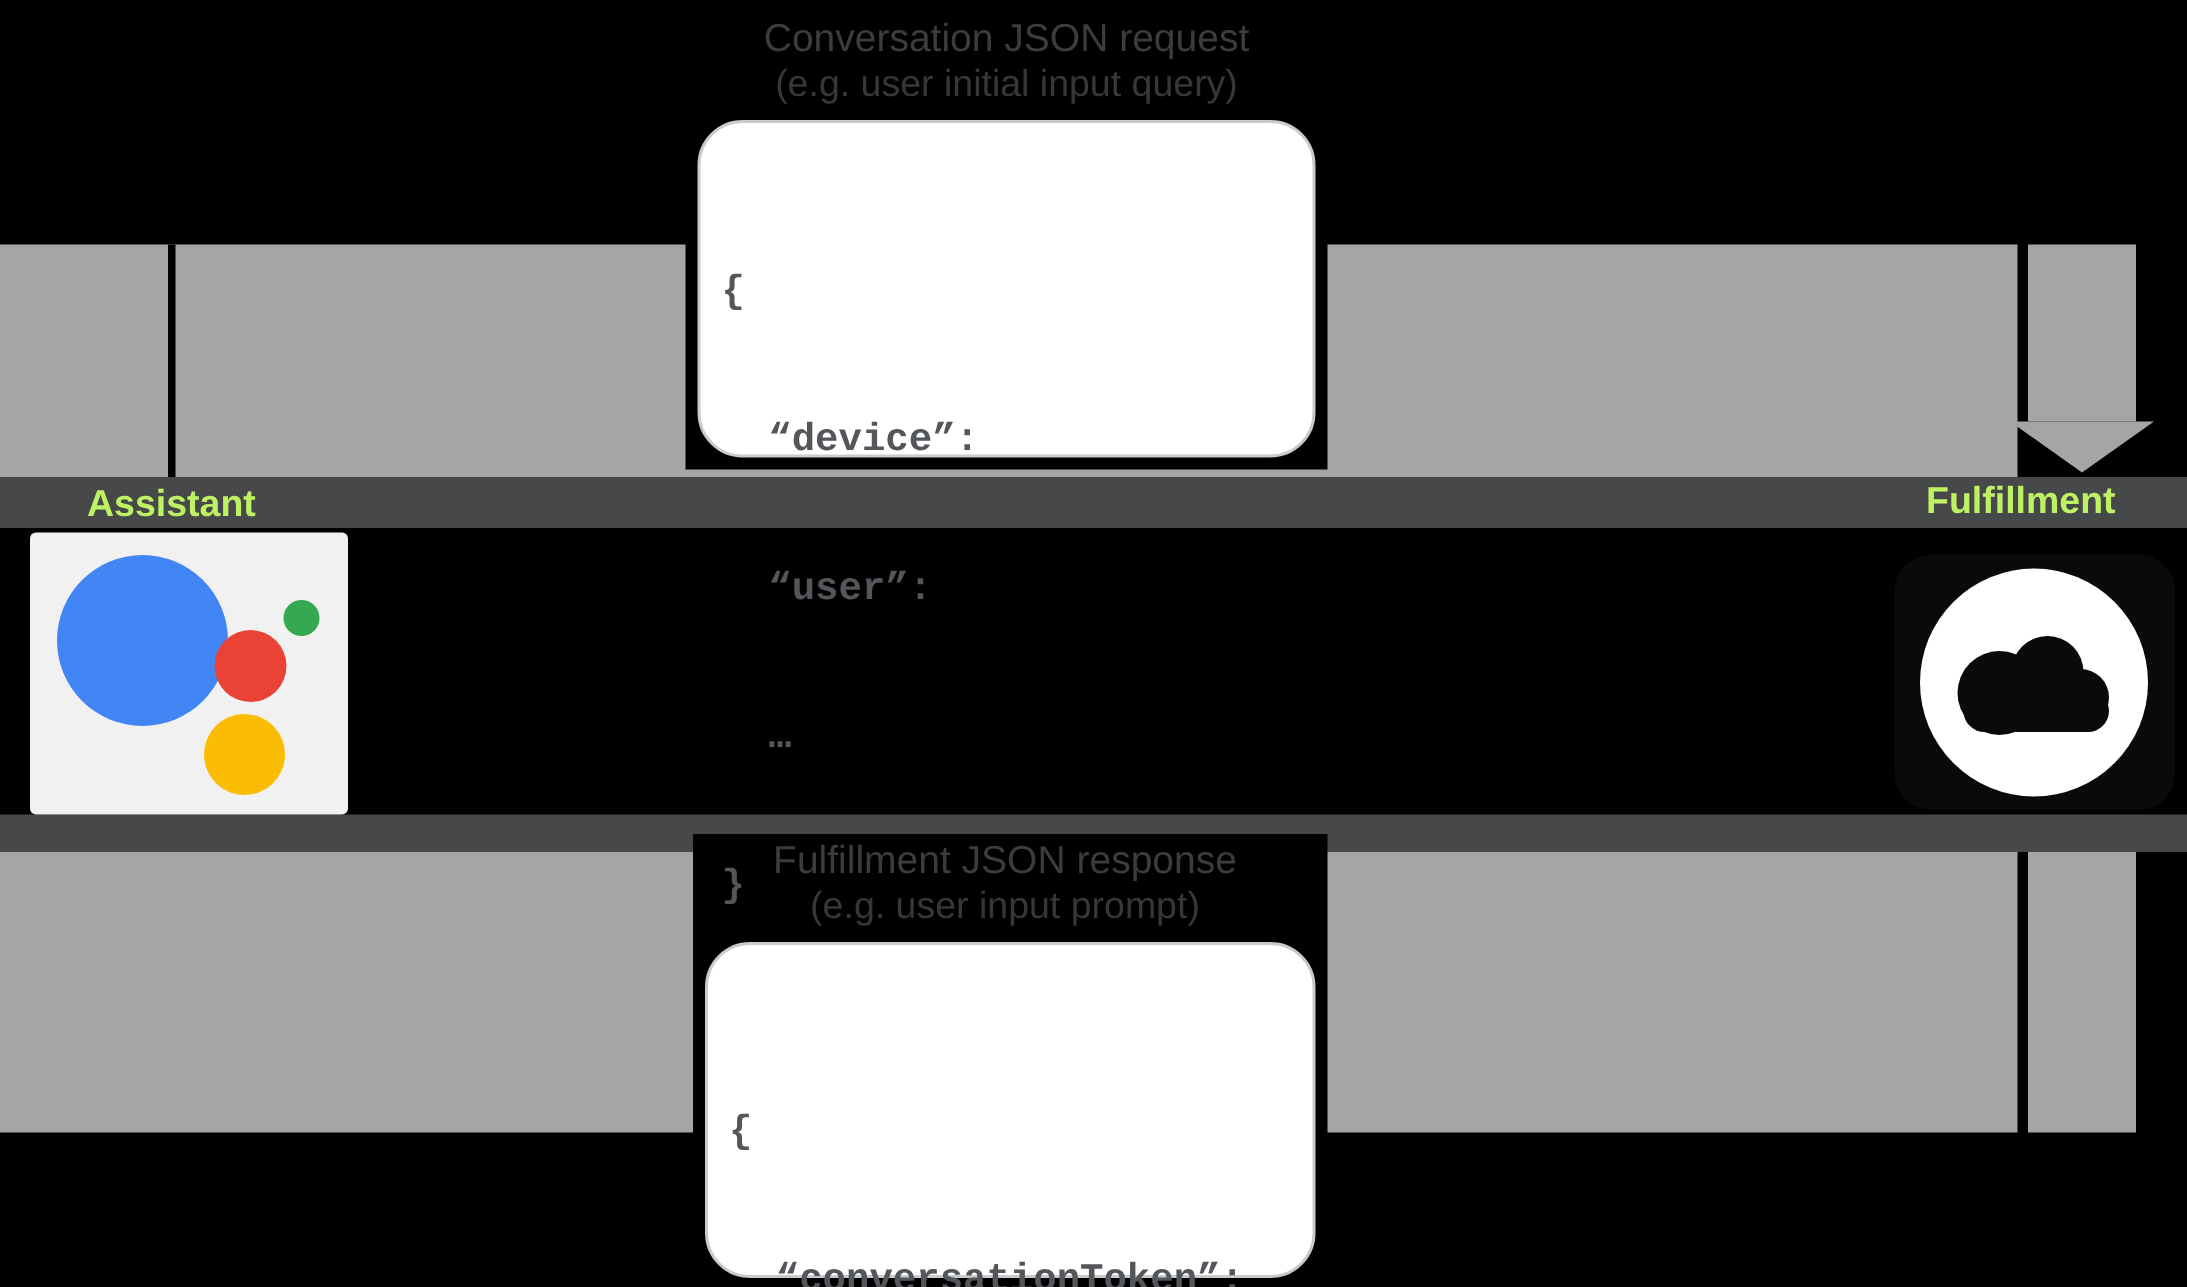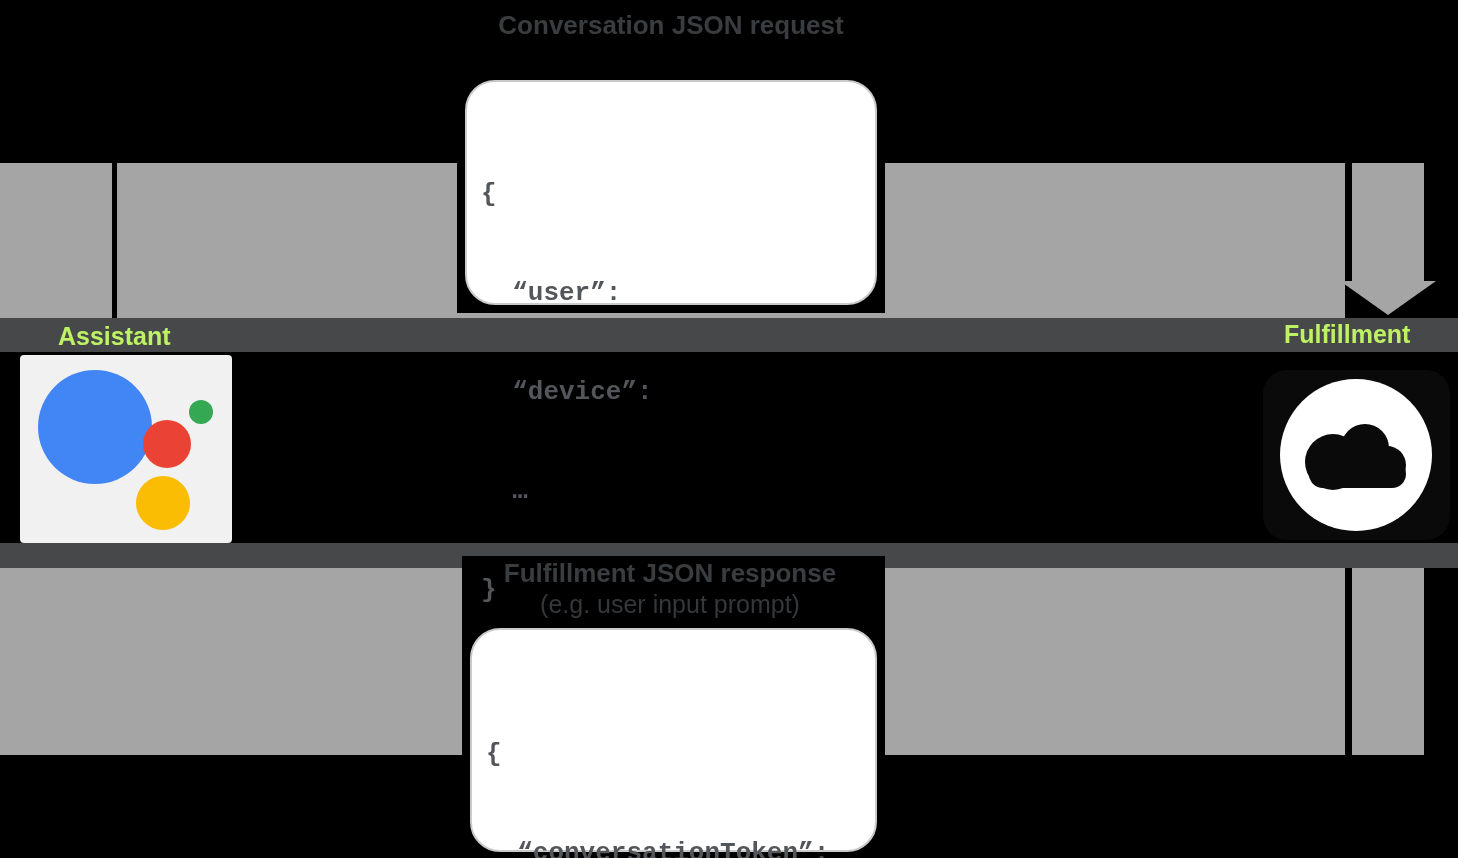--- a/index.html
+++ b/index.html
@@ -11,21 +11,21 @@
   .strip{background:#47484a;}
   .blackline{background:#000;}
   .halo{background:#000;}
   
   .arrow-down{width:0;height:0;border-left:48px solid transparent;border-right:48px solid transparent;
               border-top:34px solid #a5a5a5;}
   .arrow-up{width:0;height:0;border-left:28px solid transparent;border-right:28px solid transparent;
             border-bottom:30px solid #a5a5a5;}
   
   .title{color:#3a3d40;text-align:center;line-height:31px;}
-  .title .l1{font-size:26px;font-weight:700;}
+  .title .l1{font-size:26px;font-weight:400;}
   .title .l2{font-size:25px;font-weight:400;color:#35383b;}
   
   .jsonbox{background:#ffffff;border:2px solid #c9cacb;border-radius:30px;box-sizing:border-box;}
   .jsonlines{font-family:"Liberation Mono","DejaVu Sans Mono",monospace;font-weight:700;
              font-size:26px;line-height:33px;color:#53565a;white-space:pre;}
   
   .nodelabel{font-size:25px;font-weight:700;color:#bef264;}
   
   .acard{background:#f1f1f1;border-radius:4px;}
   .dot{position:absolute;border-radius:50%;}
@@ -47,27 +47,28 @@
   <div class="abs arrow-up" style="left:99px;top:546px;"></div>
 
   <div class="abs strip" style="left:0;top:318px;width:1458px;height:34px;"></div>
   <div class="abs strip" style="left:0;top:543px;width:1458px;height:25px;"></div>
 
   <div class="abs halo" style="left:457px;top:72px;width:428px;height:241px;"></div>
   <div class="abs halo" style="left:462px;top:556px;width:423px;height:302px;"></div>
 
   <div class="abs title" style="left:400px;top:10px;width:542px;">
     <div class="l1">Conversation JSON request</div>
+    <div class="l2">(e.g. user initial input query)</div>
   </div>
 
   <div class="abs jsonbox" style="left:465px;top:80px;width:412px;height:225px;">
     <div class="jsonlines" style="padding:30px 0 0 14px;">
       <div>{</div>
+      <div>  “device”:</div>
       <div>  “user”:</div>
-      <div>  “device”:</div>
       <div>  …</div>
       <div>}</div>
     </div>
   </div>
 
   <div class="abs title" style="left:420px;top:558px;width:500px;">
     <div class="l1">Fulfillment JSON response</div>
     <div class="l2">(e.g. user input prompt)</div>
   </div>
 

